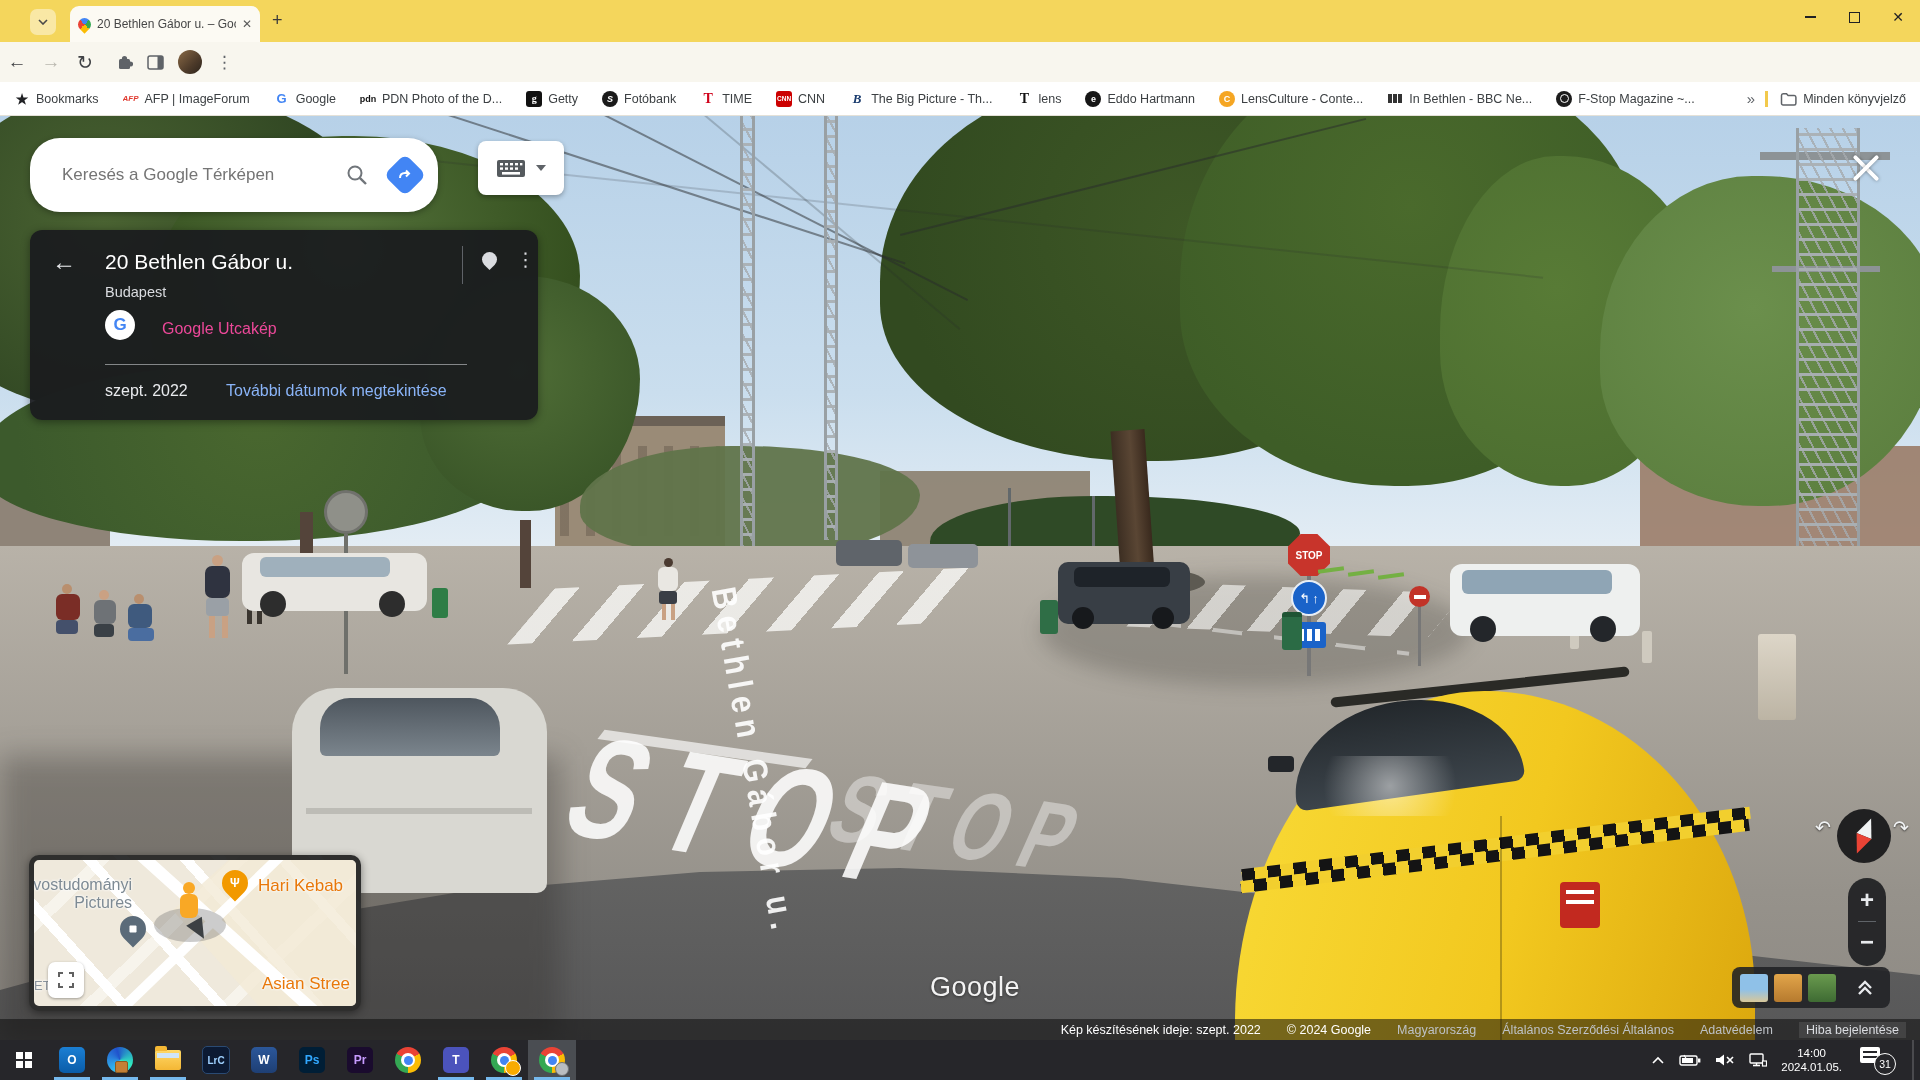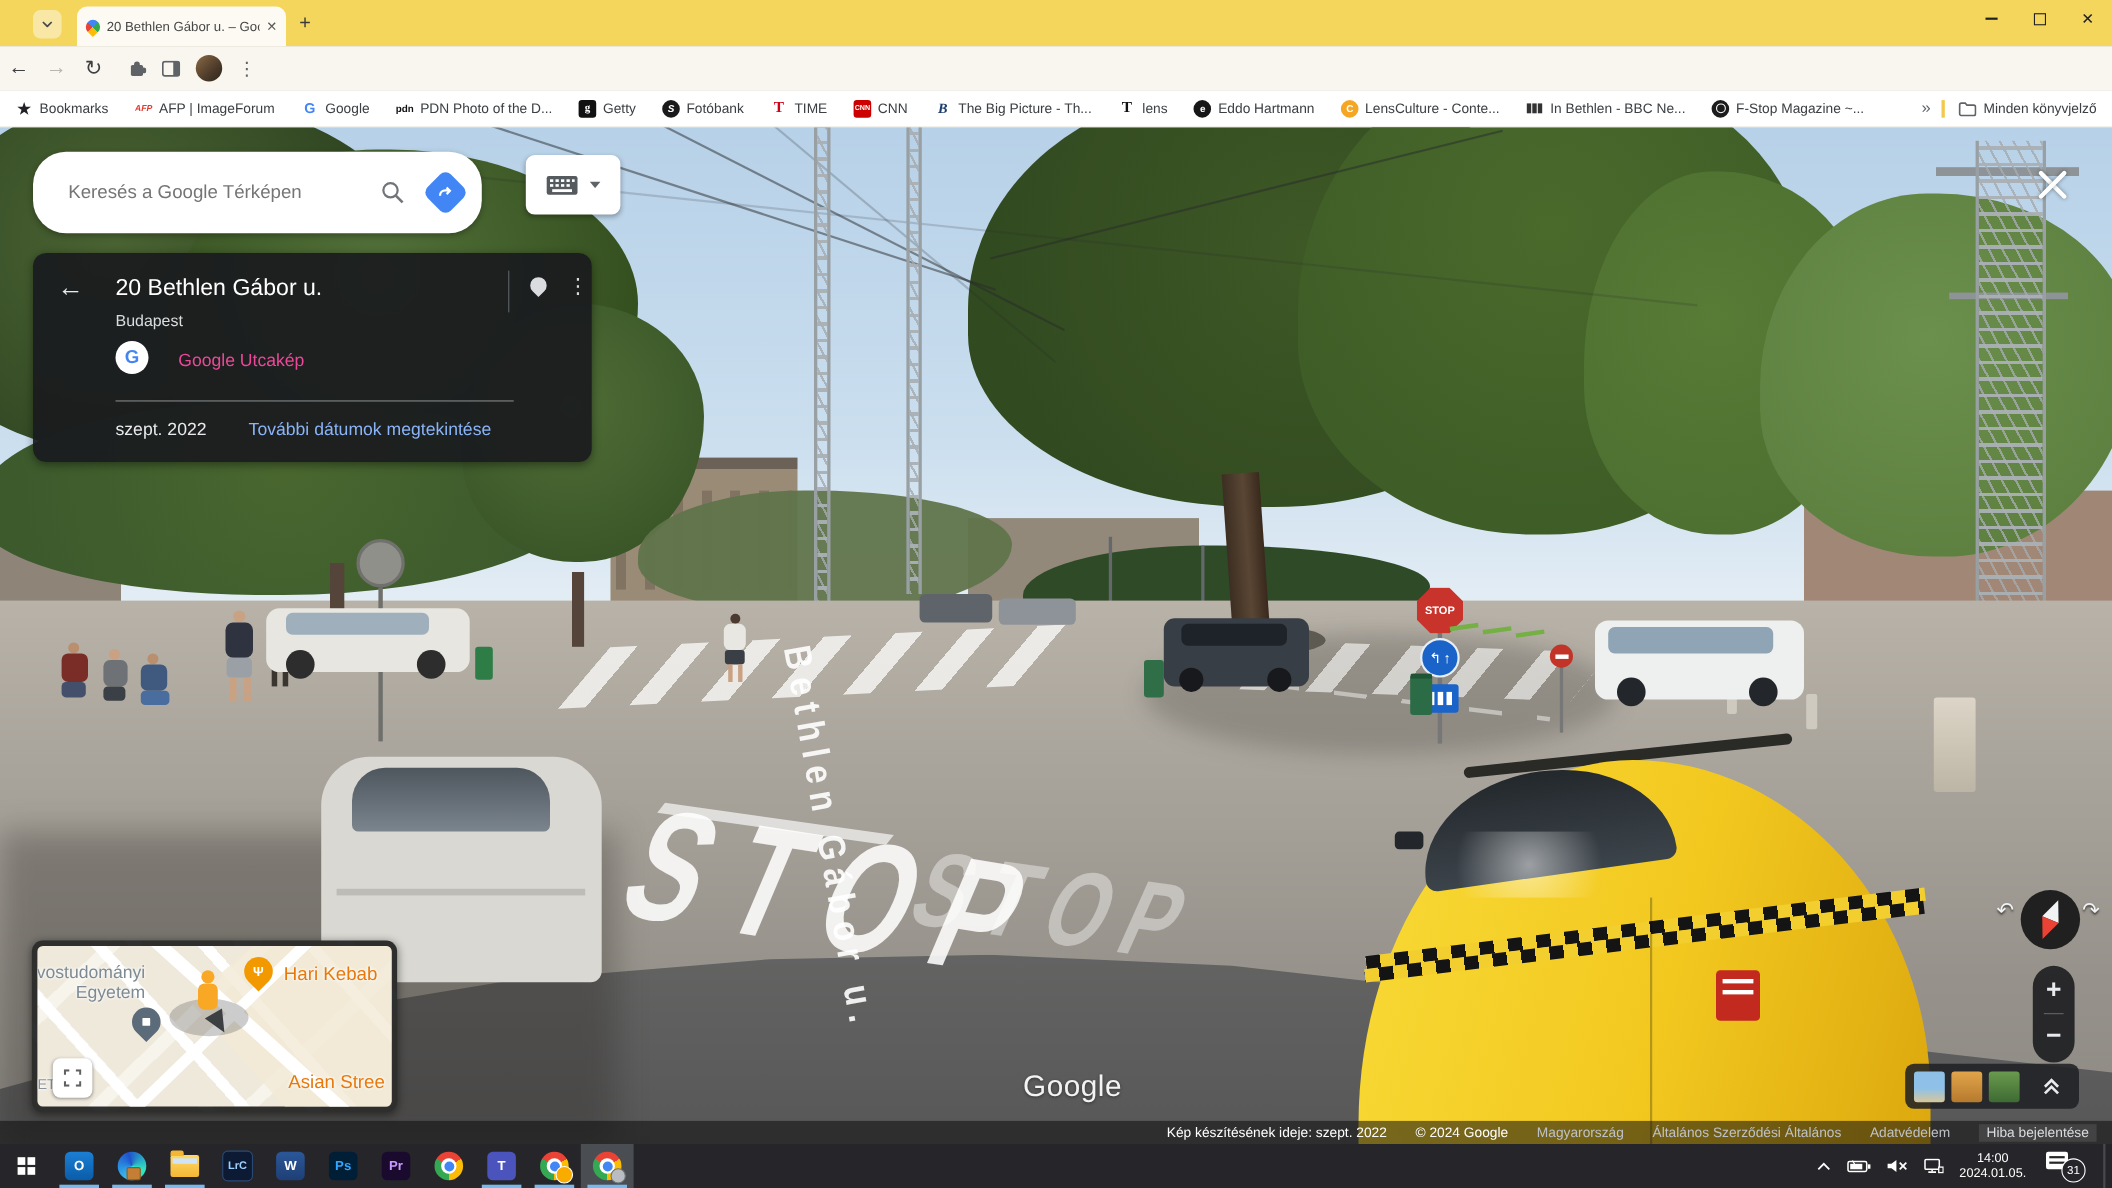--- a/index.html
+++ b/index.html
@@ -464,21 +464,21 @@
         <polyline points="3,14 9,8 15,14" fill="none" stroke="#e8eaed" stroke-width="2.4"></polyline>
       </svg>
     </div>
 
     <div class="a minimap">
       <div class="a" style="left:170px;top:-20px;width:260px;height:200px;background:#f3ead6;transform:rotate(48deg);opacity:.8;"></div>
       <div class="a" style="left:-30px;top:55px;width:420px;height:12px;background:#fff;transform:rotate(42deg);"></div>
       <div class="a" style="left:-40px;top:60px;width:430px;height:10px;background:#fff;transform:rotate(-44deg);"></div>
       <div class="maplabel" style="left:-6px;top:16px;font-size:16px;color:#7d8a94;">
         <div>rvostudományi</div>
-        <div style="text-align:right;">Egyetem</div>
+        <div style="text-align:right;">Pictures</div>
       </div>
       <div class="a" style="left:86px;top:56px;width:26px;height:26px;border-radius:50% 50% 50% 0;transform:rotate(-45deg);background:#5b6b79;display:flex;align-items:center;justify-content:center;">
         <div style="width:10px;height:10px;background:#fff;transform:rotate(45deg) rotate(45deg);clip-path:polygon(50% 0,100% 50%,50% 100%,0 50%);"></div>
       </div>
       <div class="a" style="left:188px;top:10px;width:26px;height:26px;border-radius:50% 50% 50% 0;transform:rotate(-45deg);background:#f29900;display:flex;align-items:center;justify-content:center;">
         <span style="transform:rotate(45deg);color:#fff;font-size:12px;font-weight:bold;">Ψ</span>
       </div>
       <div class="maplabel" style="left:224px;top:16px;font-size:17px;color:#e8780a;">Hari Kebab</div>
       <div class="maplabel" style="left:228px;top:114px;font-size:17px;color:#e8780a;white-space:nowrap;">Asian Stree</div>
       <div class="maplabel" style="left:0px;top:118px;font-size:13px;color:#8a939d;">ET</div>

